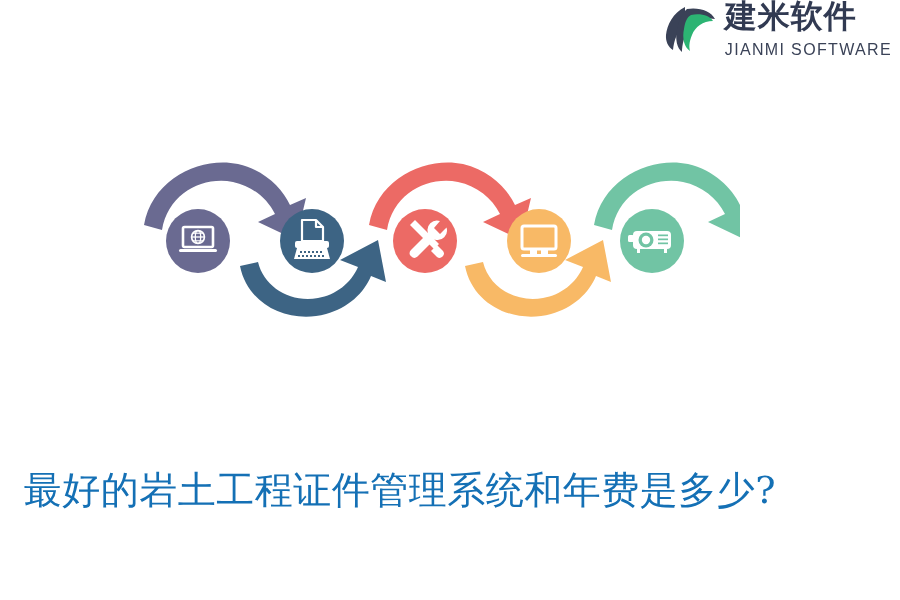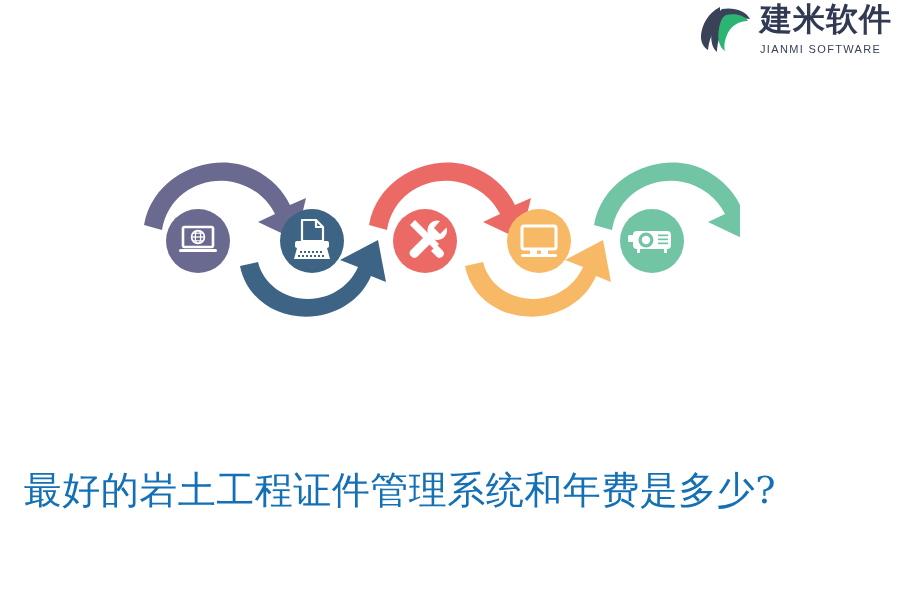--- a/index.html
+++ b/index.html
@@ -40,26 +40,26 @@
   .brand-cn {
     font-family: "DejaVu Sans", sans-serif;
     font-size: 32px;
     font-weight: 700;
     color: #313a52;
     letter-spacing: 1px;
     line-height: 1.05;
   }
   .brand-en {
     font-family: "Liberation Sans", sans-serif;
-    font-size: 11px;
+    font-size: 16px;
     font-weight: 400;
     color: #3a4257;
     letter-spacing: 1.35px;
     margin-top: 8px;
-    text-align: left;
+    text-align: center;
   }
 
   
   .graphic {
     position: absolute;
     left: 130px;
     top: 148px;
     width: 610px;
     height: 190px;
   }

